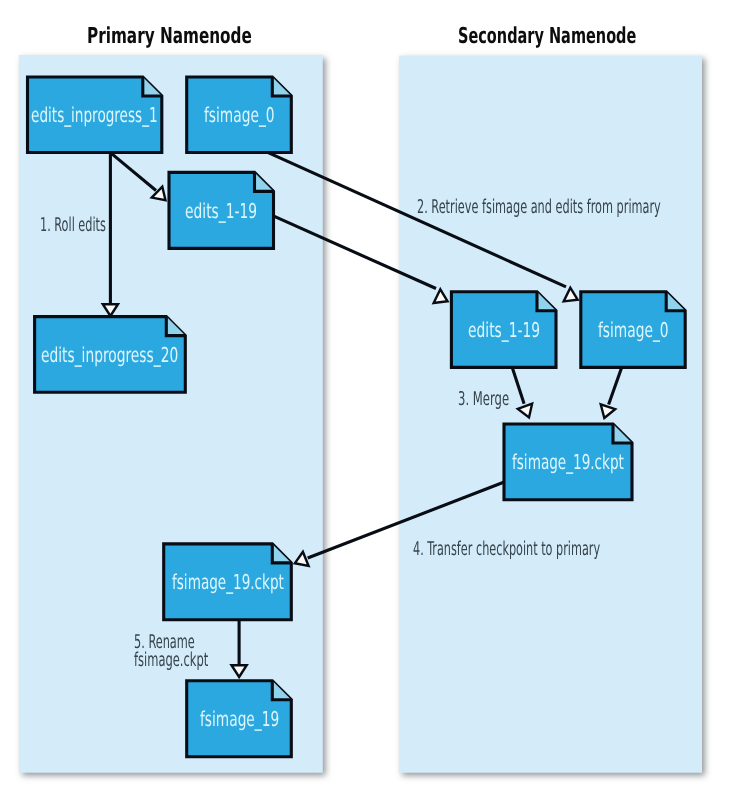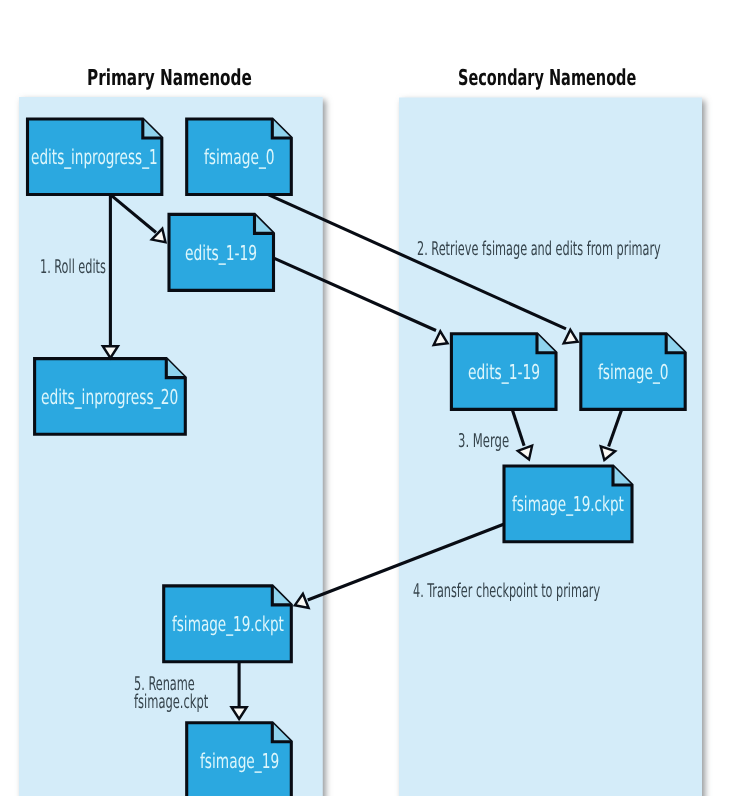--- a/index.html
+++ b/index.html
@@ -1,19 +1,19 @@
 <!DOCTYPE html>
 <html><head>
 <meta charset="utf-8">
 <style>
   html,body{margin:0;padding:0;background:#ffffff;}
   body{width:732px;height:796px;overflow:hidden;
        font-family:"DejaVu Sans",sans-serif;
        -webkit-font-smoothing:antialiased;text-rendering:geometricPrecision;}
-  #stage{position:relative;width:732px;height:616px;background:#ffffff;margin-top:42px;}
+  #stage{position:relative;width:732px;height:616px;background:#ffffff;}
   #svg{position:absolute;left:0;top:0;}
   .lbl{position:absolute;white-space:nowrap;
        font-family:"DejaVu Sans",sans-serif;font-stretch:condensed;
        line-height:1;transform-origin:0% 50%;}
   .panel-title{font-weight:bold;font-size:22px;color:#0d0d0d;}
   .doc-label{font-size:20.5px;color:#ddf6fb;}
   .step-label{font-size:19px;color:#36444c;}
   .panel{filter:url(#panelShadow);}
   .doc-fold{stroke:none;}
   .doc-body,.doc-fold-crease,.connector-line{stroke-linejoin:miter;}

